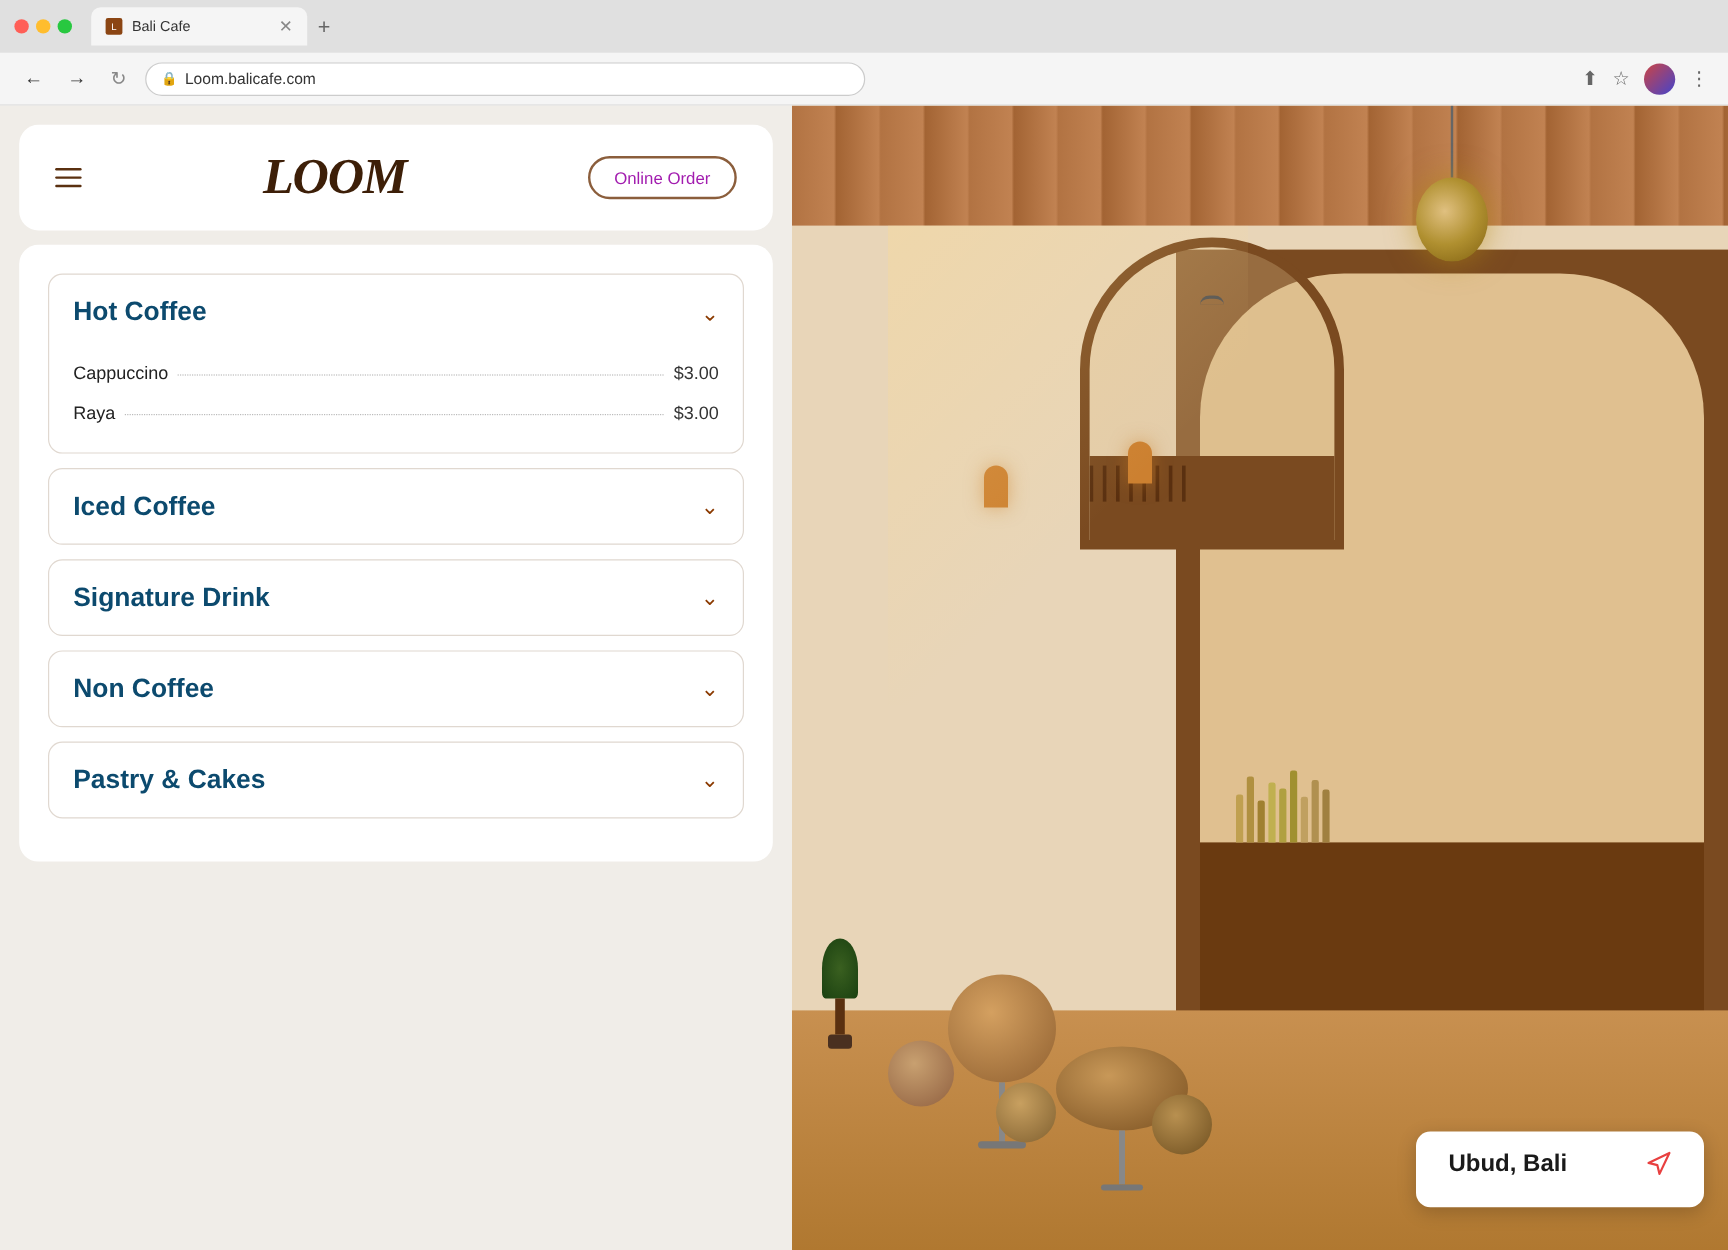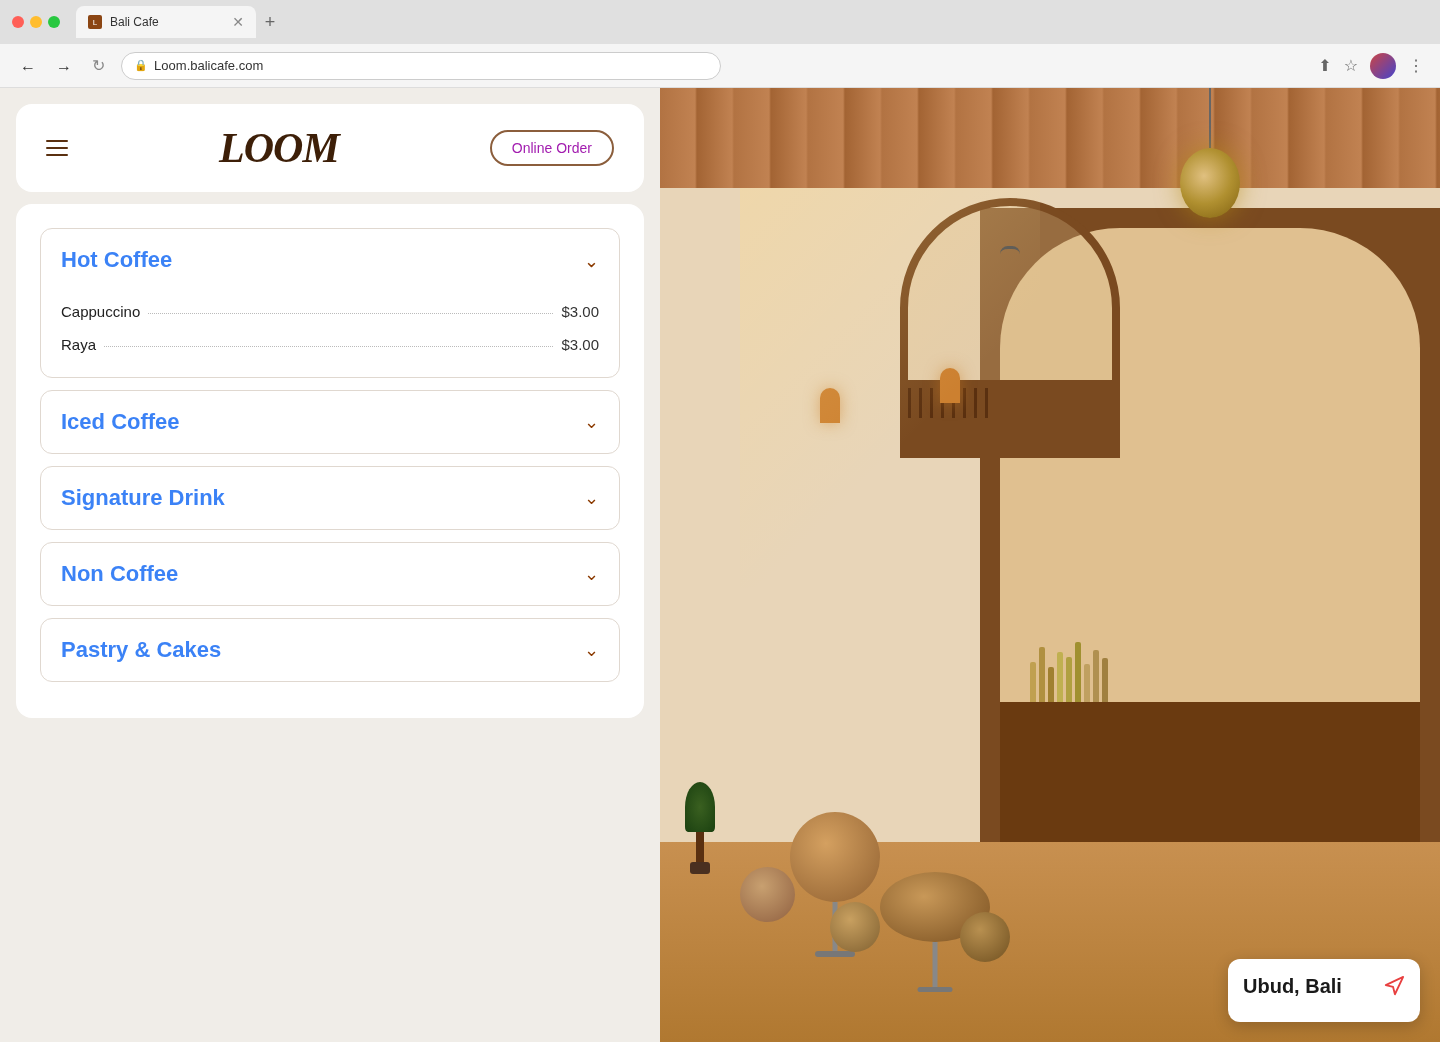--- a/index.html
+++ b/index.html
@@ -220,21 +220,21 @@
     .section-header {
       display: flex;
       align-items: center;
       justify-content: space-between;
       padding: 18px 20px;
       cursor: pointer;
     }
     .section-title {
       font-size: 22px;
       font-weight: 700;
-      color: #3b82f6;
+      color: #0c4a6e;
     }
     .chevron-icon {
       font-size: 18px;
       color: #8B3A00;
       transition: transform 0.2s;
     }
     .chevron-up { transform: rotate(180deg); }
 
     
     .menu-items {
@@ -277,26 +277,26 @@
       width: 100%;
       height: 100%;
       position: relative;
       background: #d4a870;
       overflow: hidden;
     }
 
     
     .location-card {
       position: absolute;
-      bottom: 20px;
+      bottom: 36px;
       right: 20px;
       background: white;
       border-radius: 12px;
-      padding: 16px 15px;
-      width: 192px;
+      padding: 16px 27px;
+      width: 240px;
       box-shadow: 0 4px 16px rgba(0,0,0,0.2);
     }
     .location-header {
       display: flex;
       justify-content: space-between;
       align-items: flex-start;
       margin-bottom: 8px;
     }
     .location-title {
       font-size: 20px;

